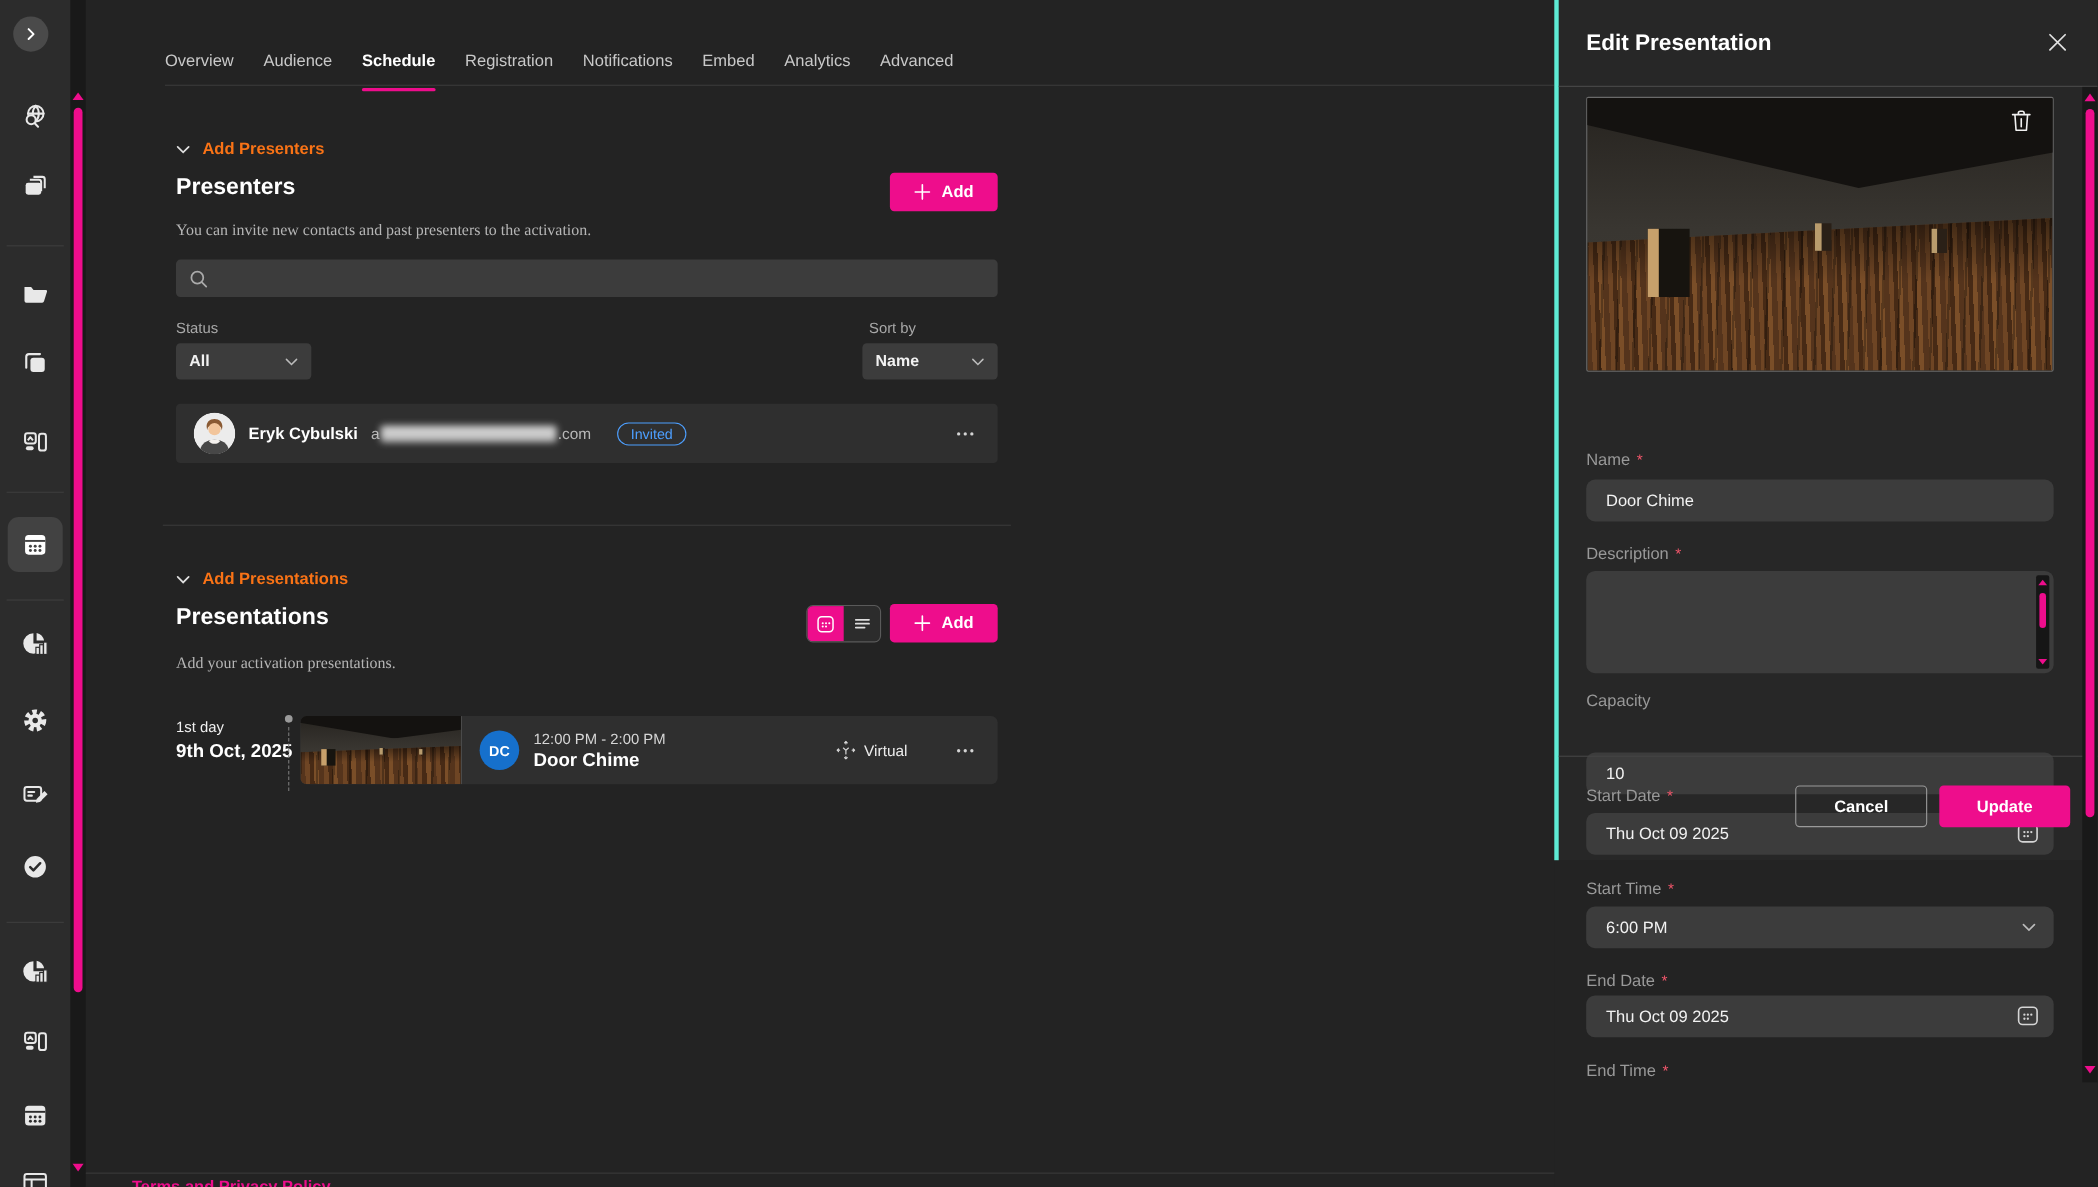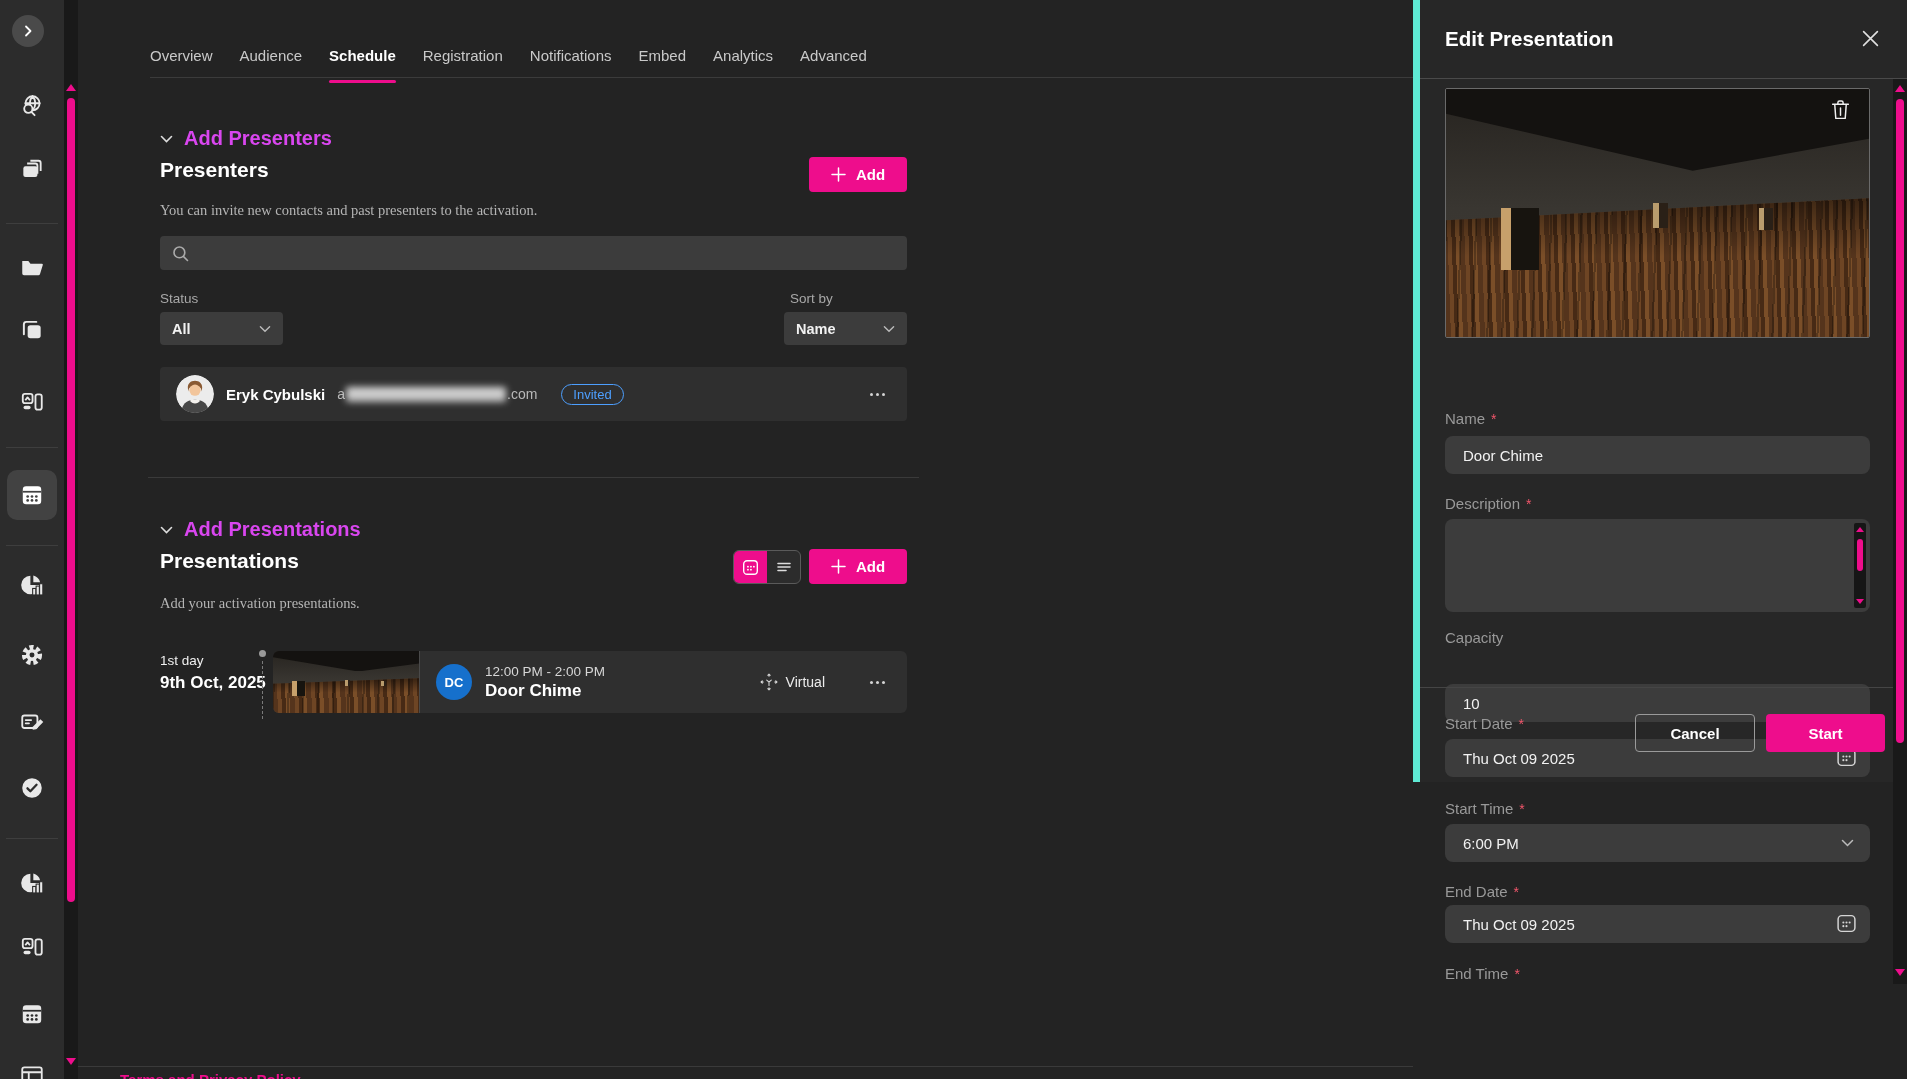--- a/index.html
+++ b/index.html
@@ -30,21 +30,21 @@
   .tabs { position:absolute; left:72px; top:47px; display:flex; gap:27px; font-size:15px; color:#c9c9c9; }
   .tab  { position:relative; cursor:pointer; padding-bottom:10px; }
   .tab.active { color:#fff; font-weight:700; }
   .tab.active::after { content:""; position:absolute; left:0; right:0; bottom:-9px; height:3px;
     border-radius:2px; background:#EE0D8C; }
   .tabs-divider { position:absolute; left:72px; right:0; top:77px; height:1px; background:#3b3b3b; }
 
   .col { position:absolute; left:82px; top:0; width:747px; height:1079px; }
   .col > * { position:absolute; }
 
-  .collapse { display:flex; align-items:center; gap:11px; font-size:20px; font-weight:600; color:#d946ef;
+  .collapse { display:flex; align-items:center; gap:11px; font-size:15px; font-weight:600; color:#f97316;
     background:none; border:none; cursor:pointer; }
   .h-section { font-size:21px; font-weight:700; color:#fff; }
   .sub { font-size:14.5px; color:#b5b5b5;font-family:Liberation Serif, serif; }
 
   .btn-pink { display:flex; align-items:center; justify-content:center; gap:10px;
     width:98px; height:35px; background:#EE0D8C; color:#fff; font-size:15px; font-weight:700;
     border:none; border-radius:4px; cursor:pointer; }
 
   .search { width:747px; height:34px; background:#3c3c3c; border-radius:4px; display:flex; align-items:center;
     padding:0 12px; gap:10px; }
@@ -105,21 +105,21 @@
     background:linear-gradient(180deg,rgba(0,0,0,.5),rgba(0,0,0,0) 42%); }
   .room .bx { position:absolute; }
   .room .bx-big { left:13%; bottom:27%; width:9%; height:25%; background:#17140f; border-left:10px solid #c7a06b; }
   .room .bx-s1 { left:49%; bottom:44%; width:3.6%; height:10%; background:#2a2017; border-left:6px solid #b99c6d; }
   .room .bx-s2 { left:74%; bottom:43%; width:3.2%; height:9%; background:#2a2017; border-left:5px solid #b99c6d; }
   .pthumb.room .bx-big { border-left-width:5px; }
   .pthumb.room .bx-s1, .pthumb.room .bx-s2 { border-left-width:3px; }
 
   
   .panel { position:absolute; left:1413px; top:0; width:494px; height:782px; background:#272727;
-    border-left:7px solid #5eead4; }
+    border-left:4px solid #5eead4; }
   .panel-h { position:absolute; left:0; top:0; right:0; height:78px; display:flex; align-items:center; padding-left:25px; }
   .panel-title { font-size:20.5px; font-weight:700; }
   .close-btn { position:absolute; right:28px; top:30px; background:none; border:none; cursor:pointer; }
   .panel-hr { position:absolute; left:0; right:0; top:78px; height:1px; background:#4a4a4a; }
   .panel > .f { position:absolute; left:25px; width:425px; }
 
   .preview { top:88px; height:250px; border:1px solid #6a6a6a; border-radius:2px; }
   .trash-btn { position:absolute; right:18px; top:10px; background:none; border:none; cursor:pointer; }
 
   .tip { display:flex; gap:13px; align-items:flex-start; width:402px; }
@@ -569,21 +569,21 @@
             <circle cx="10" cy="12.5" r="1"></circle>
           </g>
         </svg>
       </button>
   </div>
 
   <div class="f flabel" style="top:965px"><span>End Time</span><span class="req">*</span></div>
 
   <div class="panel-f">
     <button class="btn-cancel">Cancel</button>
-    <button class="btn-update">Start</button>
+    <button class="btn-update">Update</button>
   </div>
 
   <div class="vscroll panel-scroll">
     <i class="vs-arrow vs-up" style="top:6px"></i>
     <i class="vs-thumb" style="top:20px;height:644px"></i>
     <i class="vs-arrow vs-down" style="bottom:8px"></i>
   </div>
 </section>
 
 </body></html>

